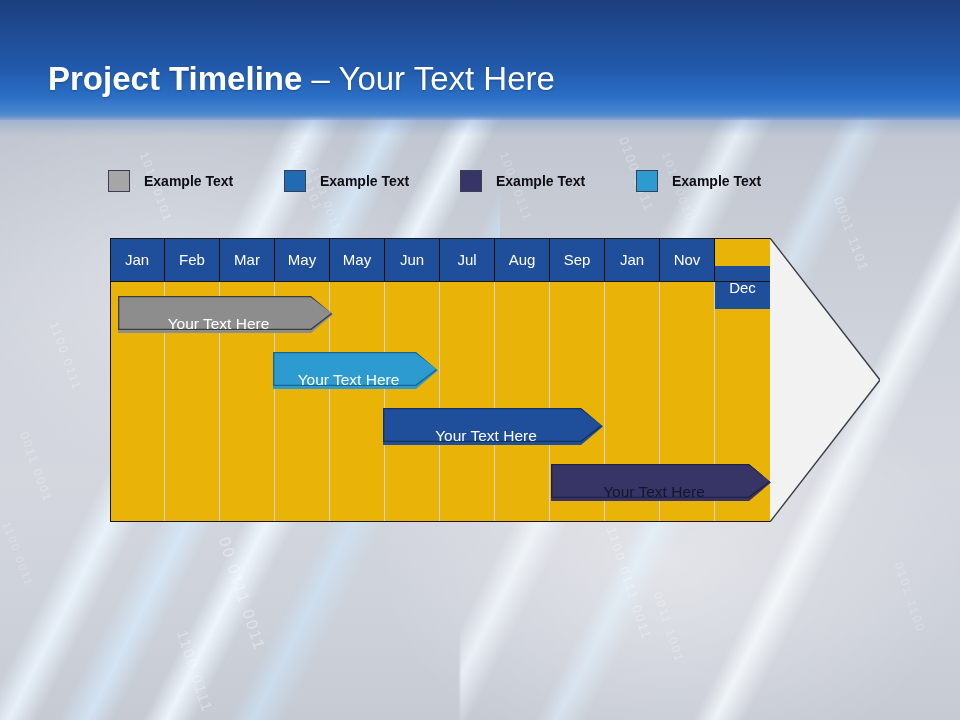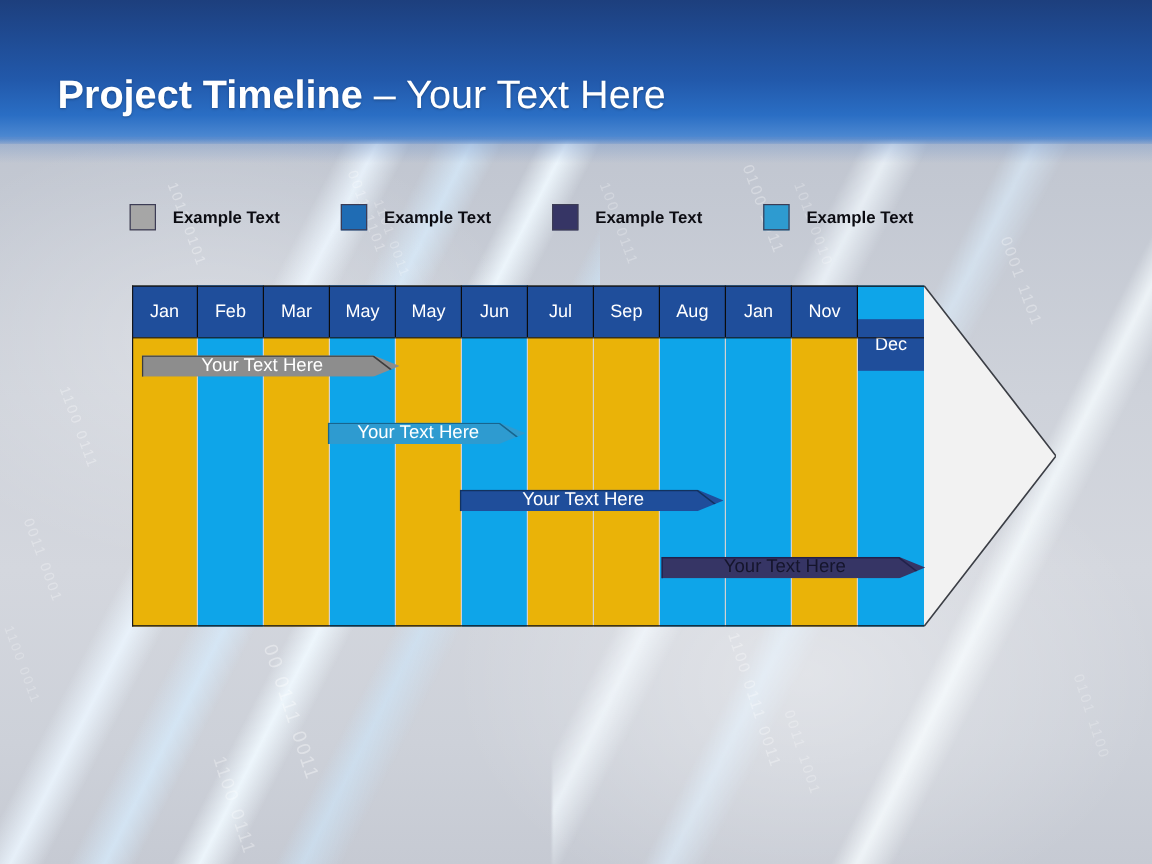--- a/index.html
+++ b/index.html
@@ -166,21 +166,21 @@
     height: 284px;
     display: flex;
   }
   .col {
     position: relative;
     width: 55px;
     height: 100%;
     box-sizing: border-box;
   }
   .col.shade { background: #eab308; }
-  .col.plain { background: #0ea5e9; }
+  .col.plain { background: #eab308; }
   .col-head {
     height: 43px;
     background: #1f4e9b;
     color: #ffffff;
     font-size: 15px;
     display: flex;
     align-items: center;
     justify-content: center;
     box-sizing: border-box;
     border-right: 1px solid #0b0b0b;
@@ -222,23 +222,23 @@
   
   .bars {
     position: absolute;
     left: 0;
     top: 0;
     width: 770px;
     height: 284px;
   }
   .bar {
     position: absolute;
-    height: 18px;
+    height: 37px;
     display: flex;
-    align-items: center;
+    align-items: flex-end;
     justify-content: center;
     font-size: 15.5px;
     white-space: nowrap;
     box-sizing: border-box;
   }
   .bar-label { padding-right: 14px; }
 </style>
 </head>
 <body>
 
@@ -319,27 +319,27 @@
           <div class="col-head">May</div>
         </div>
         <div class="col plain">
           <div class="col-body"></div>
           <div class="col-head">Jun</div>
         </div>
         <div class="col shade">
           <div class="col-body"></div>
           <div class="col-head">Jul</div>
         </div>
+        <div class="col plain">
+          <div class="col-body"></div>
+          <div class="col-head">Aug</div>
+        </div>
         <div class="col shade">
           <div class="col-body"></div>
           <div class="col-head">Sep</div>
-        </div>
-        <div class="col plain">
-          <div class="col-body"></div>
-          <div class="col-head">Aug</div>
         </div>
         <div class="col plain">
           <div class="col-body"></div>
           <div class="col-head">Jan</div>
         </div>
         <div class="col shade">
           <div class="col-body"></div>
           <div class="col-head">Nov</div>
         </div>
         <div class="col plain">

